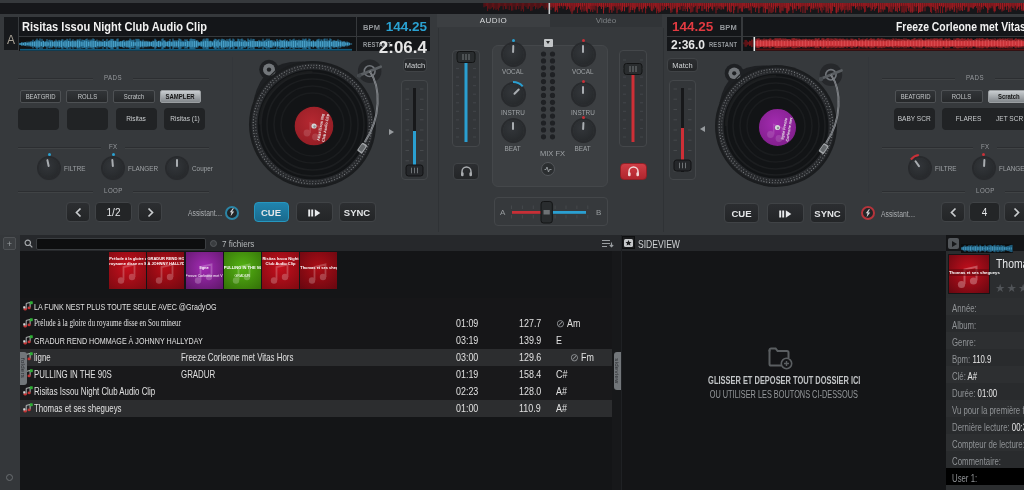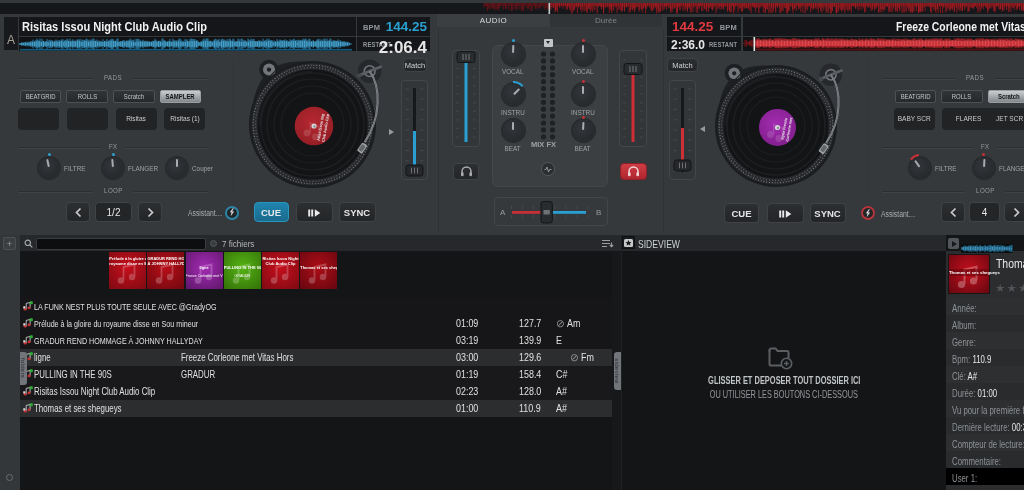--- a/index.html
+++ b/index.html
@@ -82,21 +82,21 @@
 <div class="abs hdrbox" id="deckA-bpm">
       <span class="lab8" style="position:absolute;left:6px;top:6px;">BPM</span>
       <span style="position:absolute;right:3px;top:2px;color:#2aa2d2;font-size:13.5px;font-weight:bold;">144.25</span>
     </div>
 <div class="abs hdrbox" id="deckA-rest">
       <span class="lab8 cond" style="position:absolute;left:6px;top:3px;transform:scaleX(0.78);">RESTANT</span>
       <span style="position:absolute;right:3px;top:0.5px;color:#e6e6e6;font-size:17px;font-weight:bold;">2:06.4</span>
     </div>
 <div class="abs" id="mixtabs">
       <div id="tab-audio">AUDIO</div>
-      <div id="tab-video">Durée</div>
+      <div id="tab-video">Vidéo</div>
     </div>
 <div class="abs hdrbox" id="deckB-bpm">
       <span style="position:absolute;left:5px;top:2px;color:#e13a41;font-size:13.5px;font-weight:bold;">144.25</span>
       <span class="lab8" style="position:absolute;right:4px;top:6px;">BPM</span>
     </div>
 <div class="abs hdrbox" id="deckB-rest">
       <span style="position:absolute;left:4px;top:0.5px;color:#e6e6e6;font-size:12px;font-weight:bold;">2:36.0</span>
       <span class="lab8 cond" style="position:absolute;right:4px;top:3px;transform:scaleX(0.78);transform-origin:100% 50%;">RESTANT</span>
     </div>
 <div class="abs hdrbox" id="deckB-title"><span class="cond" style="transform:scaleX(0.8);margin-left:153px;">Freeze Corleone met Vitas hors ligne</span></div>
@@ -320,21 +320,21 @@
       <circle cx="13.5" cy="31.6" r="2.6" fill="#1f2124"></circle>
       <circle cx="13.5" cy="38.5" r="2.6" fill="#1f2124"></circle>
       <circle cx="13.5" cy="45.4" r="2.6" fill="#1f2124"></circle>
       <circle cx="13.5" cy="52.3" r="2.6" fill="#1f2124"></circle>
       <circle cx="13.5" cy="59.2" r="2.6" fill="#1f2124"></circle>
       <circle cx="13.5" cy="66.1" r="2.6" fill="#1f2124"></circle>
       <circle cx="13.5" cy="73.0" r="2.6" fill="#1f2124"></circle>
       <circle cx="13.5" cy="79.9" r="2.6" fill="#1f2124"></circle>
       <circle cx="13.5" cy="86.8" r="2.6" fill="#1f2124"></circle>
     </svg>
-<div class="abs" style="left:531px;top:140px;width:34px;text-align:left;color:#9ea2a5;font-size:7.5px;font-weight:bold;">MIX FX</div>
+<div class="abs" style="left:531px;top:149px;width:34px;text-align:right;color:#9ea2a5;font-size:7.5px;">MIX FX</div>
 <div class="abs" style="left:540.5px;top:162px;width:14px;height:14px;border-radius:50%;background:#2b2e30;border:1px solid #53565a;"></div>
 <svg class="abs" style="left:544px;top:166px;" width="8" height="7">
       <path d="M0.5 3.5h1.5l1-2.5 1.5 5 1-2.5h2" stroke="#9a9ea1" stroke-width="0.9" fill="none"></path>
     </svg>
 <div class="abs fader" style="left:494px;top:197px;width:114px;height:29px;background:#36393c;"></div>
 <svg class="abs" style="left:494px;top:197px;" width="114" height="29">
       <text x="6" y="18" fill="#979b9e" font-size="8" font-family="Liberation Sans">A</text>
       <text x="102" y="18" fill="#979b9e" font-size="8" font-family="Liberation Sans">B</text>
       <path d="M17.5 8.5V12M17.5 18V21.5" stroke="#45484b" stroke-width="1"></path>
       <path d="M28.4 8.5V12M28.4 18V21.5" stroke="#45484b" stroke-width="1"></path>
@@ -547,21 +547,21 @@
       <div class="tcol" style="left:14px;font-size:9.5px;"><span class="cond">LA FUNK NEST PLUS TOUTE SEULE AVEC @GradyOG</span></div>
     </div>
 <div class="abs trow dark1" style="top:315px;">
       <svg width="10" height="11" style="position:absolute;left:3px;top:3px;">
         <path d="M3.2 8V2.4l3.9-0.9V6.6" stroke="#c8cacc" stroke-width="0.9" fill="none"></path>
         <ellipse cx="2.2" cy="8.3" rx="1.6" ry="1.3" fill="#c43434"></ellipse>
         <ellipse cx="6.1" cy="6.9" rx="1.6" ry="1.3" fill="#c43434"></ellipse>
         <rect x="6.8" y="0.2" width="3" height="3" rx="0.6" fill="#2fae35"></rect>
         <rect x="0.2" y="5.2" width="2.2" height="2.2" rx="0.5" fill="#d8d8d8"></rect>
       </svg>
-      <div class="tcol" style="left:14px;font-size:9.5px;"><span class="cond">Prélude à la gloire du royaume disse en Sou mineur</span></div>
+      <div class="tcol" style="left:14px;font-size:9.5px;font-family:Liberation Serif, serif;"><span class="cond">Prélude à la gloire du royaume disse en Sou mineur</span></div>
       <div class="tcol" style="left:436px;"><span class="cond" style="transform:scaleX(0.85);">01:09</span></div>
       <div class="tcol" style="left:499px;"><span class="cond" style="transform:scaleX(0.85);">127.7</span></div>
       <div class="tcol" style="left:536px;"><span style="color:#8f9295;margin-right:2px;">⊘</span><span class="cond" style="transform:scaleX(0.85);">Am</span></div>
     </div>
 <div class="abs trow dark1" style="top:332px;">
       <svg width="10" height="11" style="position:absolute;left:3px;top:3px;">
         <path d="M3.2 8V2.4l3.9-0.9V6.6" stroke="#c8cacc" stroke-width="0.9" fill="none"></path>
         <ellipse cx="2.2" cy="8.3" rx="1.6" ry="1.3" fill="#c43434"></ellipse>
         <ellipse cx="6.1" cy="6.9" rx="1.6" ry="1.3" fill="#c43434"></ellipse>
         <rect x="6.8" y="0.2" width="3" height="3" rx="0.6" fill="#2fae35"></rect>

